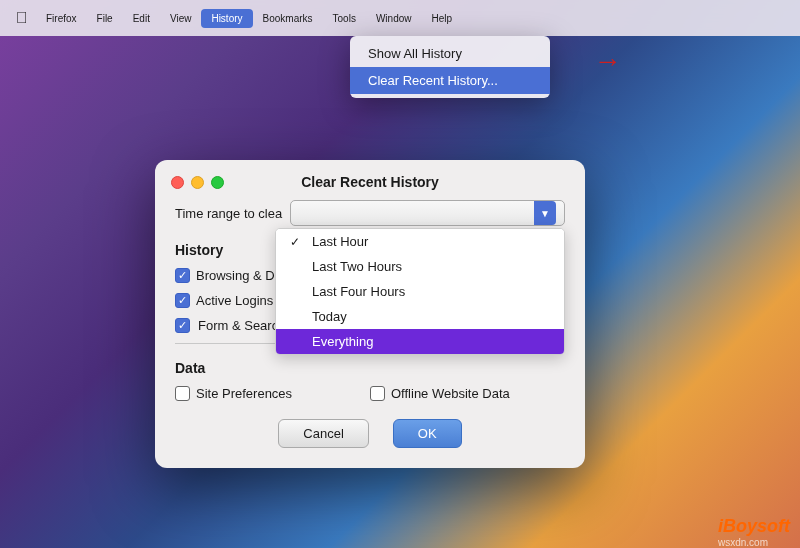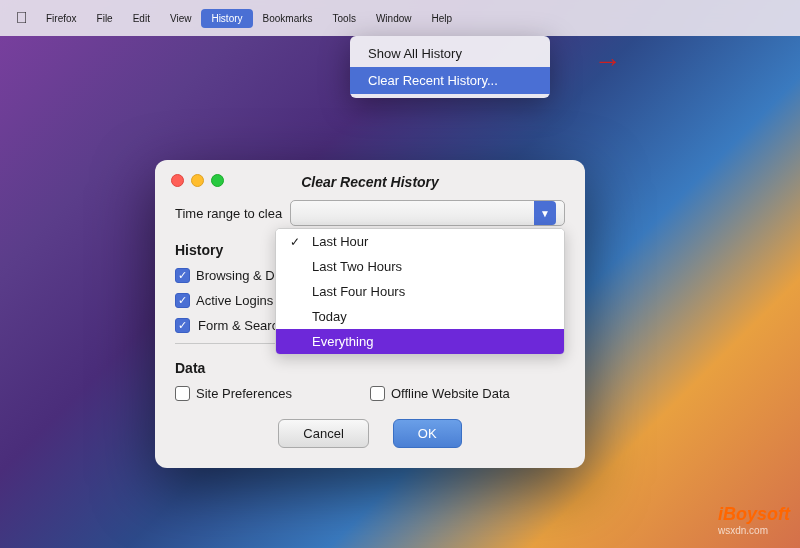--- a/index.html
+++ b/index.html
@@ -104,24 +104,23 @@
       box-shadow: 0 20px 60px rgba(0,0,0,0.5);
       width: 430px;
       padding: 0 0 20px 0;
       position: relative;
       top: 40px;
       left: -30px;
     }
 
     .dialog-titlebar {
       display: flex;
-      align-items: flex-start;
+      align-items: center;
       padding: 14px 24px 10px;
       position: relative;
-      font-style: italic;
     }
 
     .traffic-lights {
       display: flex;
       gap: 7px;
       position: absolute;
       left: 16px;
     }
 
     .traffic-light {
@@ -313,21 +312,21 @@
     .btn-ok {
       background: linear-gradient(to bottom, #6a9fe8, #4a7fd4);
       border: 1px solid #3a6fc4;
       color: white;
       font-weight: 500;
     }
 
     
     .watermark {
       position: absolute;
-      bottom: 12px;
+      bottom: 0;
       right: 10px;
       z-index: 400;
     }
 
     .watermark-text {
       font-size: 18px;
       font-weight: 700;
       color: #ff6600;
       font-style: italic;
     }

